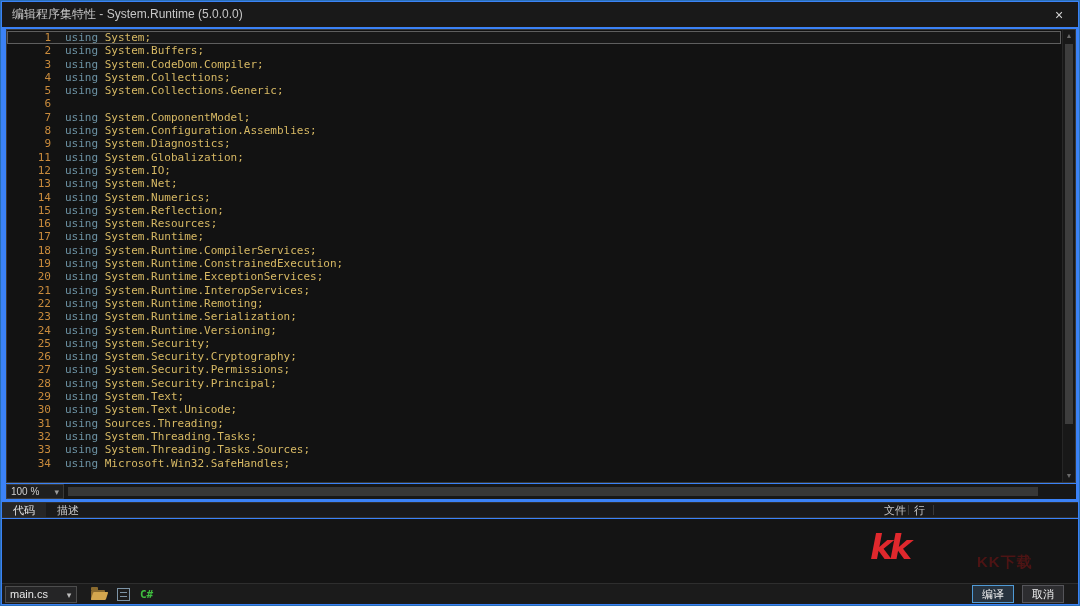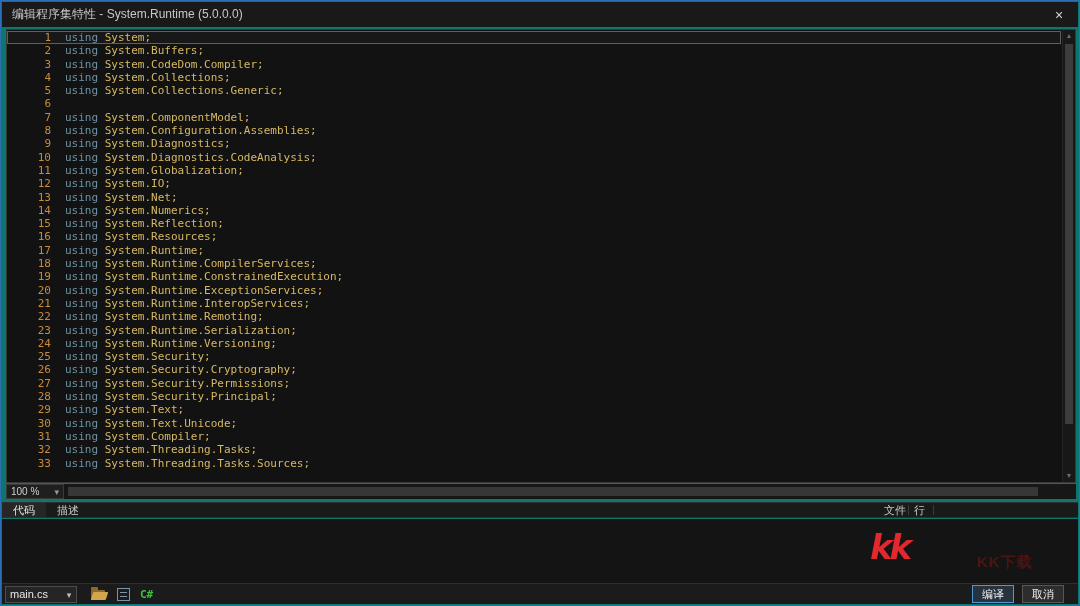--- a/index.html
+++ b/index.html
@@ -13,21 +13,21 @@
   html,body{margin:0;padding:0;}
   body{
     width:1080px;height:606px;overflow:hidden;
     background:#0c0c0c;
     font-family:"Liberation Sans",sans-serif;
     -webkit-font-smoothing:antialiased;
   }
   .window{
     position:absolute;inset:0;
     border:1px solid var(--accent);
-    background:#0f766e;
+    background:#3b82f6;
     text-decoration:underline;
   }
   
   .titlebar{
     position:absolute;left:1px;right:1px;top:1px;height:25px;
     background:#191919;display:flex;align-items:center;
     color:#c8c8c8;font-size:12px;padding-left:10px;
   }
   .close-btn{
     position:absolute;right:0;top:0;width:38px;height:25px;
@@ -174,44 +174,44 @@
     <div class="code-lines">
         <div class="code-line current"><span class="line-num">1</span><span class="line-code"><span class="kw">using</span><span class="ns"> System;</span></span></div>
         <div class="code-line"><span class="line-num">2</span><span class="line-code"><span class="kw">using</span><span class="ns"> System.Buffers;</span></span></div>
         <div class="code-line"><span class="line-num">3</span><span class="line-code"><span class="kw">using</span><span class="ns"> System.CodeDom.Compiler;</span></span></div>
         <div class="code-line"><span class="line-num">4</span><span class="line-code"><span class="kw">using</span><span class="ns"> System.Collections;</span></span></div>
         <div class="code-line"><span class="line-num">5</span><span class="line-code"><span class="kw">using</span><span class="ns"> System.Collections.Generic;</span></span></div>
         <div class="code-line"><span class="line-num">6</span></div>
         <div class="code-line"><span class="line-num">7</span><span class="line-code"><span class="kw">using</span><span class="ns"> System.ComponentModel;</span></span></div>
         <div class="code-line"><span class="line-num">8</span><span class="line-code"><span class="kw">using</span><span class="ns"> System.Configuration.Assemblies;</span></span></div>
         <div class="code-line"><span class="line-num">9</span><span class="line-code"><span class="kw">using</span><span class="ns"> System.Diagnostics;</span></span></div>
-        <div class="code-line"><span class="line-num">10</span><span class="line-code"><span class="kw">using</span><span class="ns"> System.Diagnostics.CodeAnalysis;</span></span></div>
         <div class="code-line"><span class="line-num">11</span><span class="line-code"><span class="kw">using</span><span class="ns"> System.Globalization;</span></span></div>
         <div class="code-line"><span class="line-num">12</span><span class="line-code"><span class="kw">using</span><span class="ns"> System.IO;</span></span></div>
         <div class="code-line"><span class="line-num">13</span><span class="line-code"><span class="kw">using</span><span class="ns"> System.Net;</span></span></div>
         <div class="code-line"><span class="line-num">14</span><span class="line-code"><span class="kw">using</span><span class="ns"> System.Numerics;</span></span></div>
         <div class="code-line"><span class="line-num">15</span><span class="line-code"><span class="kw">using</span><span class="ns"> System.Reflection;</span></span></div>
         <div class="code-line"><span class="line-num">16</span><span class="line-code"><span class="kw">using</span><span class="ns"> System.Resources;</span></span></div>
         <div class="code-line"><span class="line-num">17</span><span class="line-code"><span class="kw">using</span><span class="ns"> System.Runtime;</span></span></div>
         <div class="code-line"><span class="line-num">18</span><span class="line-code"><span class="kw">using</span><span class="ns"> System.Runtime.CompilerServices;</span></span></div>
         <div class="code-line"><span class="line-num">19</span><span class="line-code"><span class="kw">using</span><span class="ns"> System.Runtime.ConstrainedExecution;</span></span></div>
         <div class="code-line"><span class="line-num">20</span><span class="line-code"><span class="kw">using</span><span class="ns"> System.Runtime.ExceptionServices;</span></span></div>
         <div class="code-line"><span class="line-num">21</span><span class="line-code"><span class="kw">using</span><span class="ns"> System.Runtime.InteropServices;</span></span></div>
         <div class="code-line"><span class="line-num">22</span><span class="line-code"><span class="kw">using</span><span class="ns"> System.Runtime.Remoting;</span></span></div>
         <div class="code-line"><span class="line-num">23</span><span class="line-code"><span class="kw">using</span><span class="ns"> System.Runtime.Serialization;</span></span></div>
         <div class="code-line"><span class="line-num">24</span><span class="line-code"><span class="kw">using</span><span class="ns"> System.Runtime.Versioning;</span></span></div>
         <div class="code-line"><span class="line-num">25</span><span class="line-code"><span class="kw">using</span><span class="ns"> System.Security;</span></span></div>
         <div class="code-line"><span class="line-num">26</span><span class="line-code"><span class="kw">using</span><span class="ns"> System.Security.Cryptography;</span></span></div>
         <div class="code-line"><span class="line-num">27</span><span class="line-code"><span class="kw">using</span><span class="ns"> System.Security.Permissions;</span></span></div>
         <div class="code-line"><span class="line-num">28</span><span class="line-code"><span class="kw">using</span><span class="ns"> System.Security.Principal;</span></span></div>
         <div class="code-line"><span class="line-num">29</span><span class="line-code"><span class="kw">using</span><span class="ns"> System.Text;</span></span></div>
         <div class="code-line"><span class="line-num">30</span><span class="line-code"><span class="kw">using</span><span class="ns"> System.Text.Unicode;</span></span></div>
-        <div class="code-line"><span class="line-num">31</span><span class="line-code"><span class="kw">using</span><span class="ns"> System.Compiler;</span></span></div>
+        <div class="code-line"><span class="line-num">31</span><span class="line-code"><span class="kw">using</span><span class="ns"> Sources.Threading;</span></span></div>
         <div class="code-line"><span class="line-num">32</span><span class="line-code"><span class="kw">using</span><span class="ns"> System.Threading.Tasks;</span></span></div>
         <div class="code-line"><span class="line-num">33</span><span class="line-code"><span class="kw">using</span><span class="ns"> System.Threading.Tasks.Sources;</span></span></div>
+        <div class="code-line"><span class="line-num">34</span><span class="line-code"><span class="kw">using</span><span class="ns"> Microsoft.Win32.SafeHandles;</span></span></div>
       </div>
     <div class="vscroll">
       <span class="arrow up"></span>
       <div class="vthumb"></div>
       <span class="arrow down"></span>
     </div>
   </div>
 
   <div class="zoom-row">
     <div class="zoom-combo">

